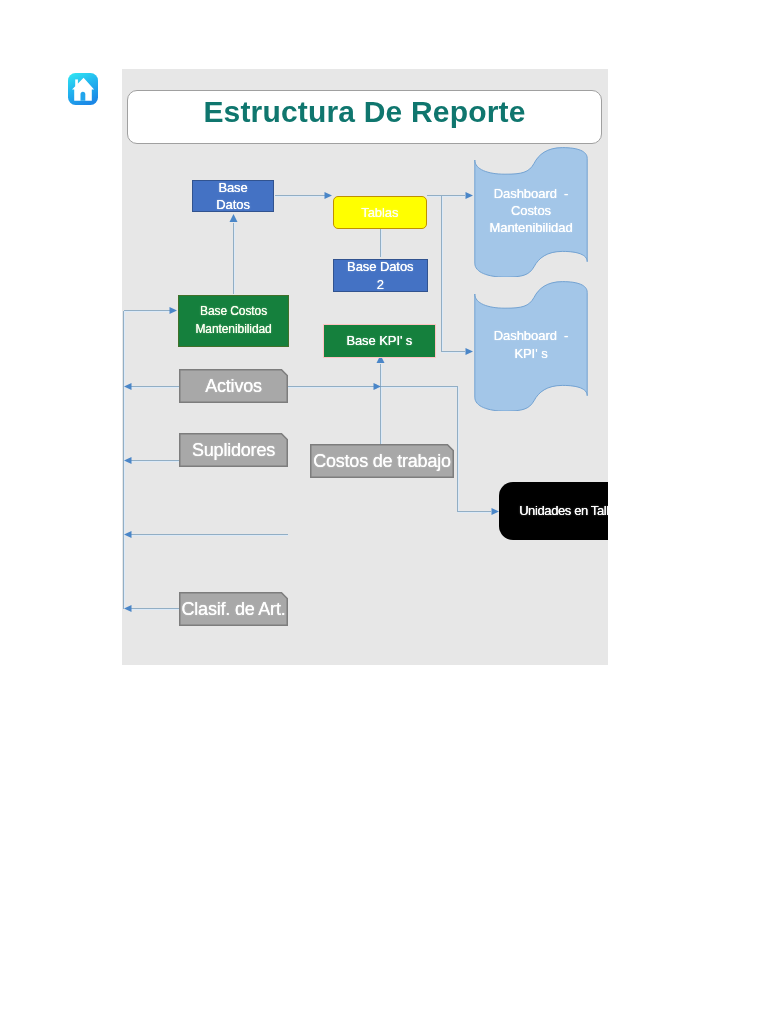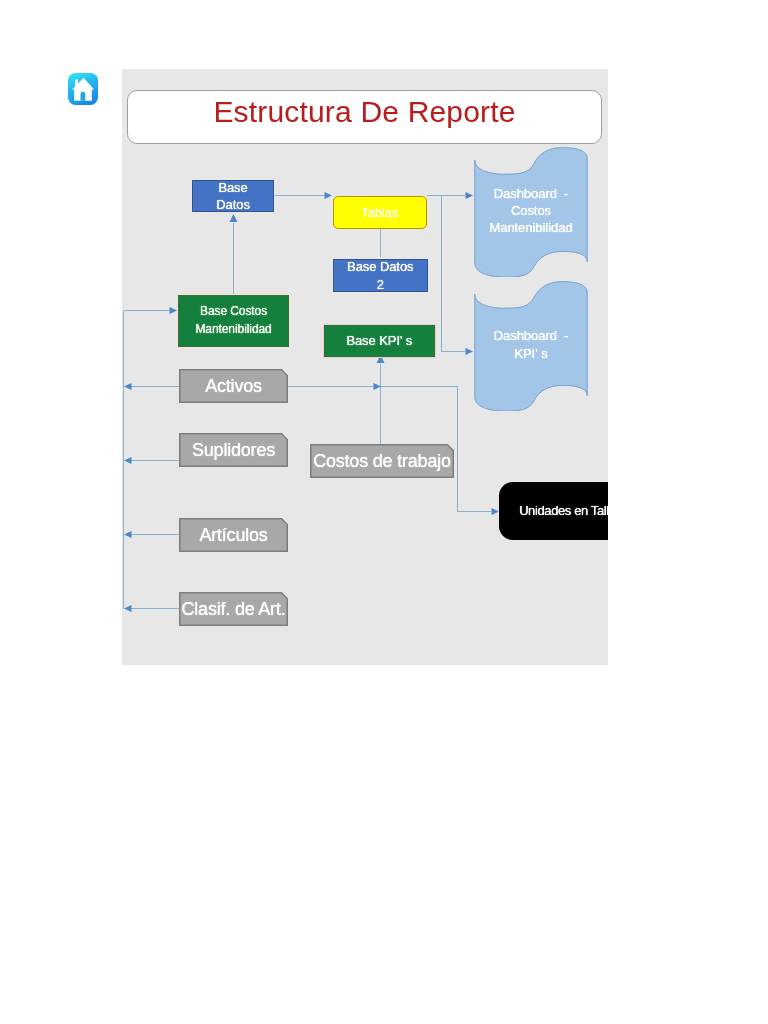--- a/index.html
+++ b/index.html
@@ -8,21 +8,21 @@
         -webkit-font-smoothing:antialiased;}
   #page{position:relative;width:768px;height:1024px;background:#ffffff;}
 
   #home-icon{position:absolute;left:68px;top:73px;width:30px;height:32px;}
 
   #panel{position:absolute;left:122px;top:69px;width:486px;height:596px;background:#e7e7e7;overflow:hidden;}
 
   #title-box{position:absolute;left:5px;top:20.5px;width:475px;height:54.5px;background:#ffffff;
              border:1.2px solid #a0a0a0;border-radius:10px;box-sizing:border-box;
              display:flex;align-items:center;justify-content:center;}
-  #title-text{font-size:30px;font-weight:400;color:#b91c1c;letter-spacing:0.18px;position:relative;top:-5px;transform:translateZ(0);}
+  #title-text{font-size:30px;font-weight:700;color:#0f766e;letter-spacing:0.18px;position:relative;top:-5px;transform:translateZ(0);}
 
   .glow{transform:translateZ(0);text-shadow:0 0 0.5px rgba(255,255,255,.9), 0 0 2px rgba(255,255,255,.45);}
   .node{position:absolute;box-sizing:border-box;display:flex;align-items:center;justify-content:center;
         text-align:center;color:#ffffff;line-height:17.3px;white-space:pre;z-index:3;}
   .blue{background:#4472c4;border:1.3px solid #31538f;border-radius:0;font-size:13px;letter-spacing:-0.08px;}
   .yellow{background:#ffff00;border:1.6px solid #bf9000;border-radius:5px;color:#fffff2;font-size:13px;letter-spacing:-0.08px;}
   .red{background:#15803d;border:1px solid #ffc2c2;font-size:13px;letter-spacing:-0.08px;}
   .green{background:#15803d;border:1.4px solid #41702a;font-size:12px;letter-spacing:-0.08px;color:#fdffee;}
   .black{background:#000000;border-radius:14px;font-size:13px;letter-spacing:-0.39px;}
 
@@ -167,26 +167,20 @@
       <span class="glow">Activos</span>
     </div>
 
     <div class="gbox" style="left:57px;top:364px;width:109px;height:34px;">
       <svg width="109" height="34" viewBox="0 0 109 34">
           <path d="M0.75,0.75 L102.5,0.75 L108.25,6.5 L108.25,33.25 L0.75,33.25 Z" fill="#a8a8a8" stroke="#7d7d7d" stroke-width="1.5"></path>
         </svg>
       <span class="glow">Suplidores</span>
     </div>
 
-    <div class="gbox" style="left:57px;top:449.0px;width:109px;height:34px;">
-      <svg width="109" height="34" viewBox="0 0 109 34">
-          <path d="M0.75,0.75 L102.5,0.75 L108.25,6.5 L108.25,33.25 L0.75,33.25 Z" fill="#a8a8a8" stroke="#7d7d7d" stroke-width="1.5"></path>
-        </svg>
-      <span class="glow">Artículos</span>
-    </div>
 
     <div class="gbox" style="left:57px;top:523.0px;width:109px;height:34px;">
       <svg width="109" height="34" viewBox="0 0 109 34">
           <path d="M0.75,0.75 L102.5,0.75 L108.25,6.5 L108.25,33.25 L0.75,33.25 Z" fill="#a8a8a8" stroke="#7d7d7d" stroke-width="1.5"></path>
         </svg>
       <span class="glow">Clasif. de Art.</span>
     </div>
 
     <div class="gbox" style="left:188px;top:375.0px;width:144px;height:34px;">
       <svg width="144" height="34" viewBox="0 0 144 34">

